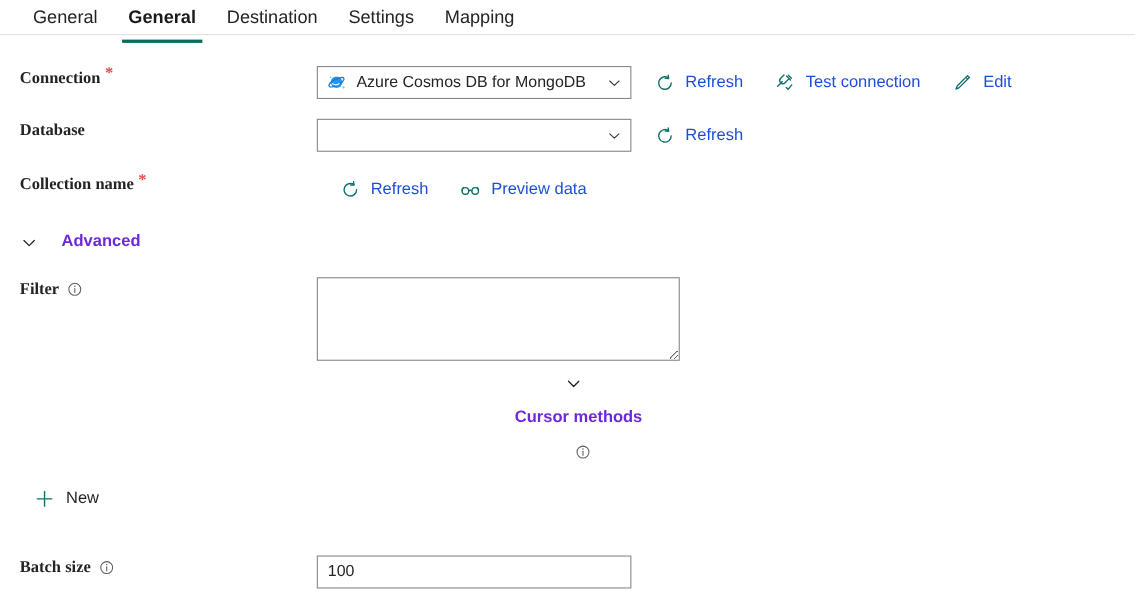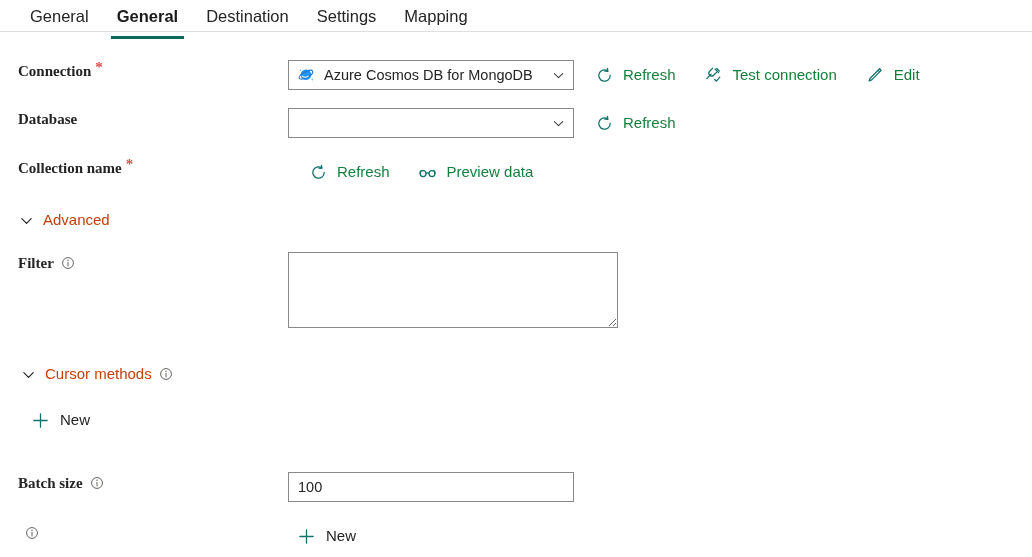--- a/index.html
+++ b/index.html
@@ -160,21 +160,21 @@
   .actions {
     display: flex;
     align-items: center;
     padding-left: 20px;
     height: 30px;
   }
   .action {
     display: flex;
     align-items: center;
     font-size: 15px;
-    color: #15803d;
+    color: #1d4ed8;
     cursor: pointer;
     margin-right: 28px;
     white-space: nowrap;
     line-height: 20px;
   }
   .action:last-child { margin-right: 0; }
   .action .gl {
     width: 20px;
     height: 20px;
     margin-right: 9px;
@@ -183,24 +183,25 @@
     align-items: center;
     justify-content: center;
   }
 
   
   .section {
     display: flex;
     align-items: center;
     padding-left: 18px;
     font-size: 15px;
-    font-weight: normal;
-    color: #c2410c;
+    font-weight: bold;
+    color: #6d28d9;
     cursor: pointer;
     line-height: 22px;
+    gap: 13px;
   }
   .section .sec-chev {
     width: 16px;
     height: 16px;
     margin-right: 9px;
     flex: none;
     display: flex;
     align-items: center;
     justify-content: center;
   }
@@ -384,21 +385,21 @@
         <svg viewBox="0 0 16 16" width="14" height="14">
           <circle cx="8" cy="8" r="6.2" fill="none" stroke="#5f5e5c" stroke-width="1.1"></circle>
           <circle cx="8" cy="4.9" r="0.78" fill="#5f5e5c"></circle>
           <path d="M8 7.1 L8 11.4" stroke="#5f5e5c" stroke-width="1.1" stroke-linecap="round"></path>
         </svg>
       </span>
     </div>
     <textarea class="filter-box" placeholder="" style=""></textarea>
   </div>
 
-  <div class="section indent2" style="margin-top:35px;">
+  <div class="section indent2" style="margin-top:12px;flex-direction:column;">
     <span class="sec-chev">
       <svg viewBox="0 0 16 16" width="15" height="15">
         <path d="M3 6 L8 11 L13 6" fill="none" stroke="#242424" stroke-width="1.25" stroke-linecap="round" stroke-linejoin="round"></path>
       </svg>
     </span>
     <span>Cursor methods</span>
     <span class="info-icon">
       <svg viewBox="0 0 16 16" width="14" height="14">
         <circle cx="8" cy="8" r="6.2" fill="none" stroke="#5f5e5c" stroke-width="1.1"></circle>
         <circle cx="8" cy="4.9" r="0.78" fill="#5f5e5c"></circle>

